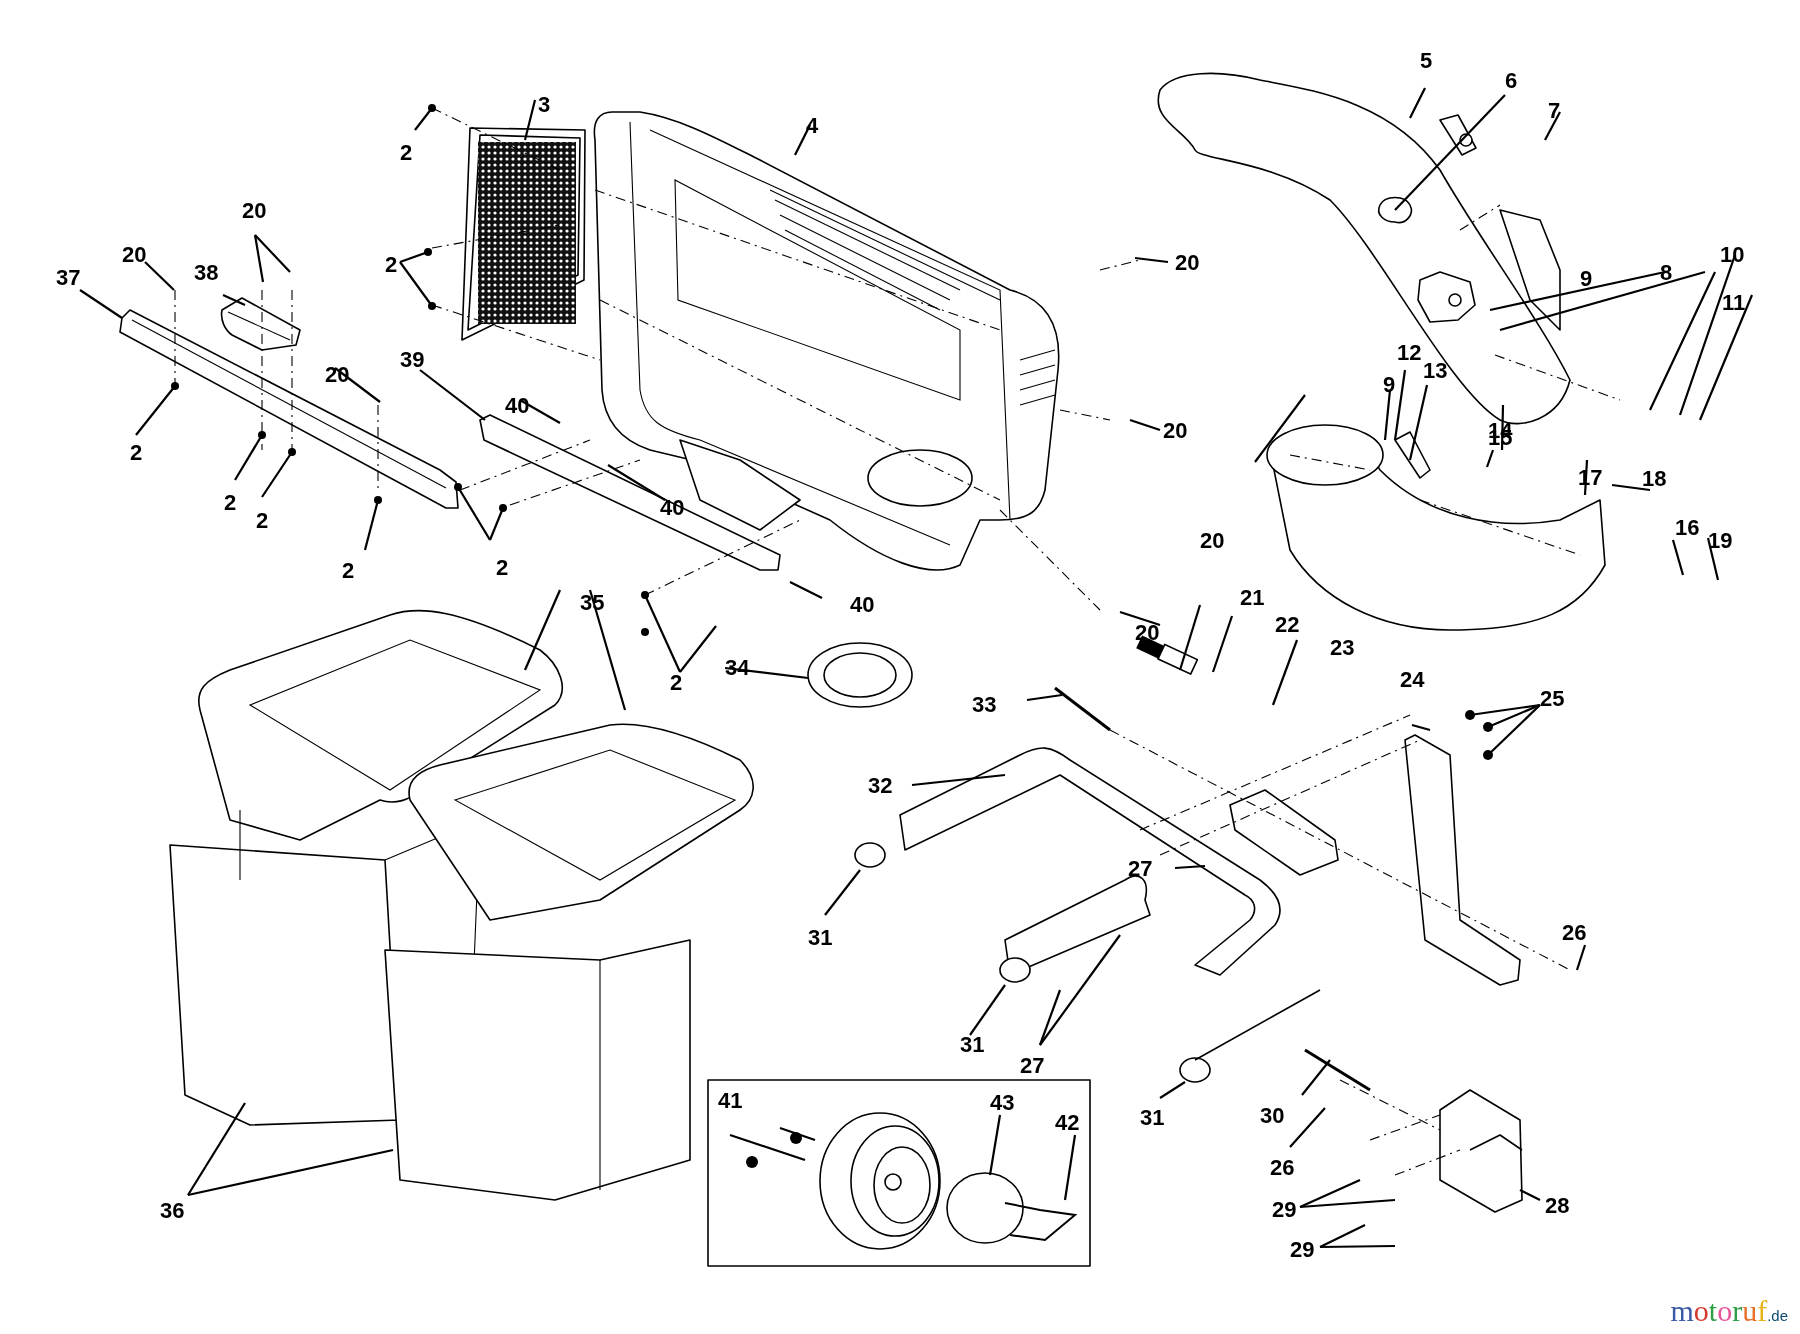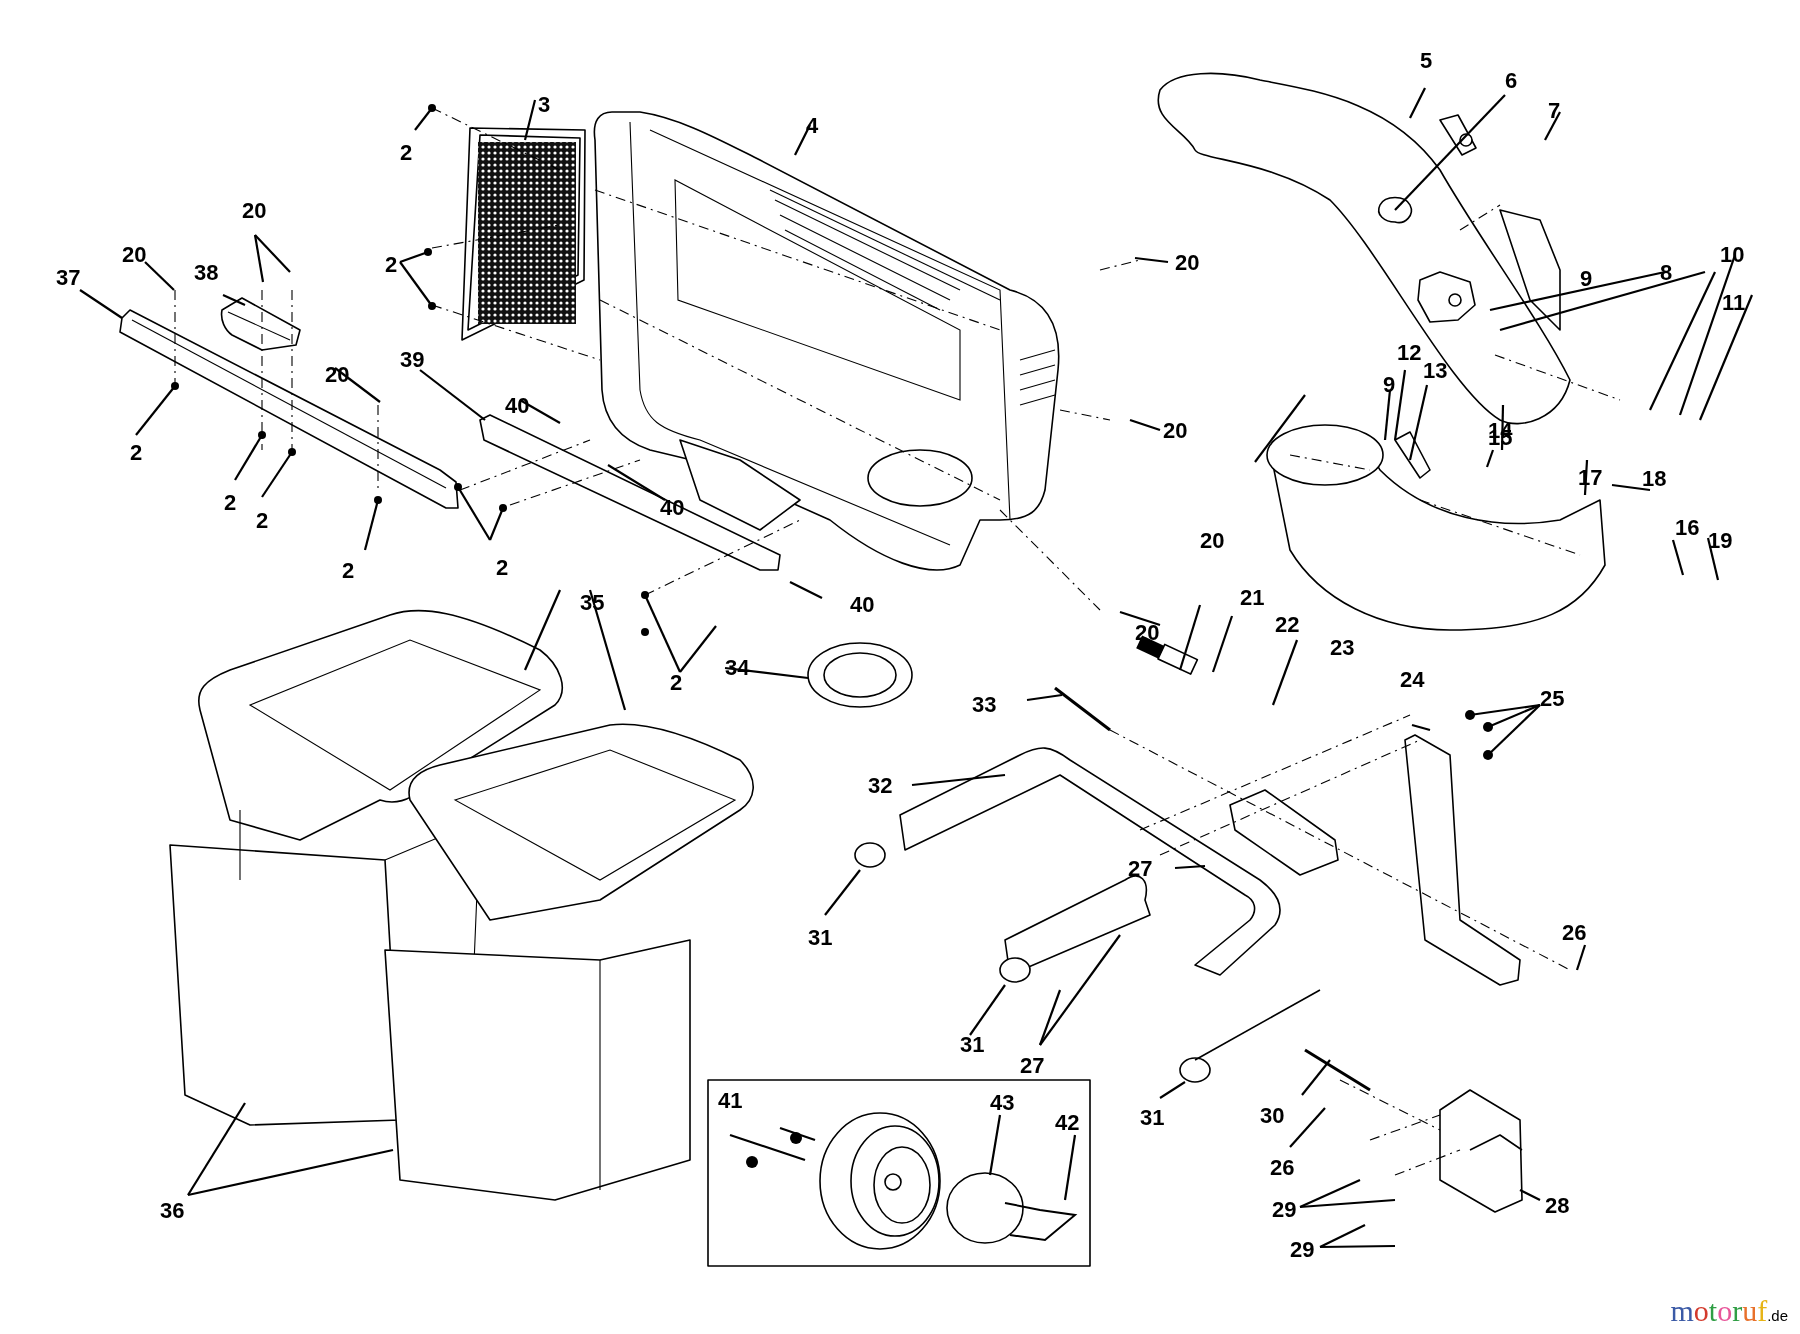--- a/index.html
+++ b/index.html
@@ -6,21 +6,21 @@
   body { width: 1800px; height: 1334px; position: relative; overflow: hidden; font-family: "Liberation Sans", sans-serif; }
   #canvas { position: absolute; left: 0; top: 0; width: 1800px; height: 1334px; }
   svg text.callout { font-family: "Liberation Sans", sans-serif; font-weight: bold; font-size: 22px; fill: #000; }
   .part { fill: #fff; stroke: #000; stroke-width: 1.6; stroke-linejoin: round; }
   .part-thin { fill: none; stroke: #000; stroke-width: 1.1; }
   .leader { stroke: #000; stroke-width: 2.2; fill: none; }
   .dash { stroke: #000; stroke-width: 1.1; fill: none; stroke-dasharray: 10 5 2 5; }
   .dot { fill: #000; }
   .grid { fill: #222; }
   #watermark { position: absolute; right: 12px; bottom: 6px; font-family: "Liberation Serif", serif; font-size: 30px; letter-spacing: 0px; }
-  #watermark .wm-suffix { font-family: "Liberation Sans", sans-serif; font-size: 15px; color: #000000; }
+  #watermark .wm-suffix { font-family: "Liberation Sans", sans-serif; font-size: 15px; color: #0c4a6e; }
 </style>
 </head>
 <body>
 
 <div id="canvas">
 <svg width="1800" height="1334" viewBox="0 0 1800 1334" xmlns="http://www.w3.org/2000/svg">
 
   <g>
     <polygon class="part" points="470,128 585,130 584,280 462,340"></polygon>
     <polygon class="part" points="480,135 580,138 578,275 468,330"></polygon>

